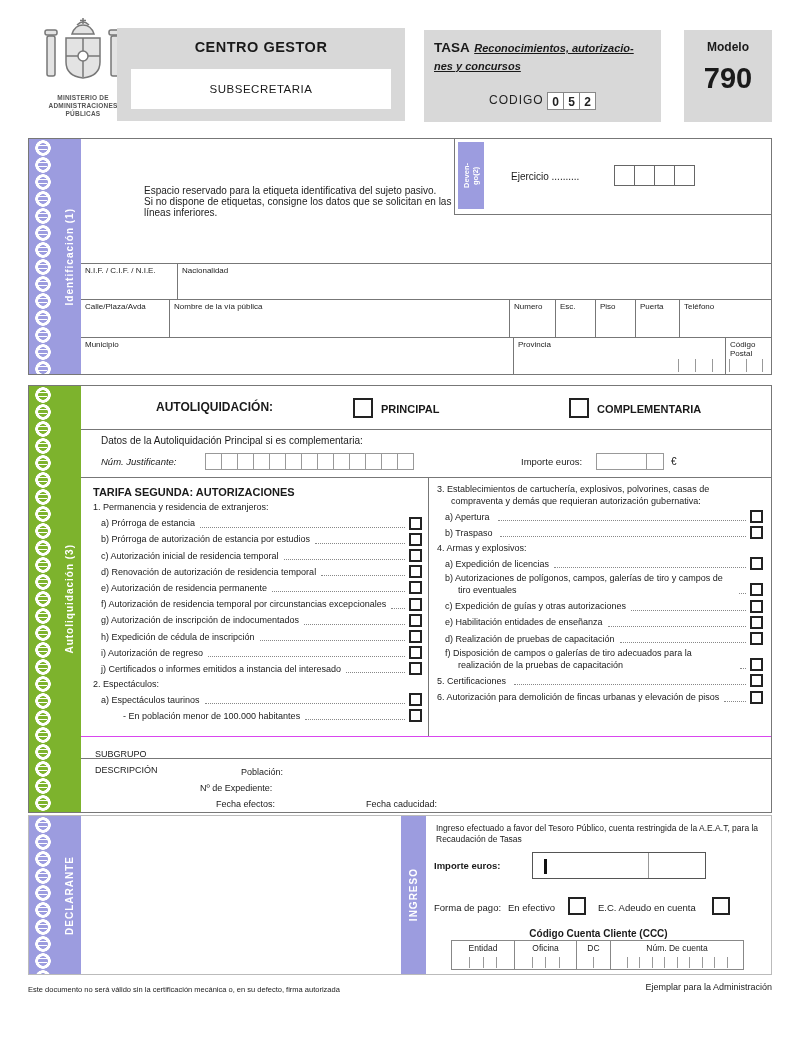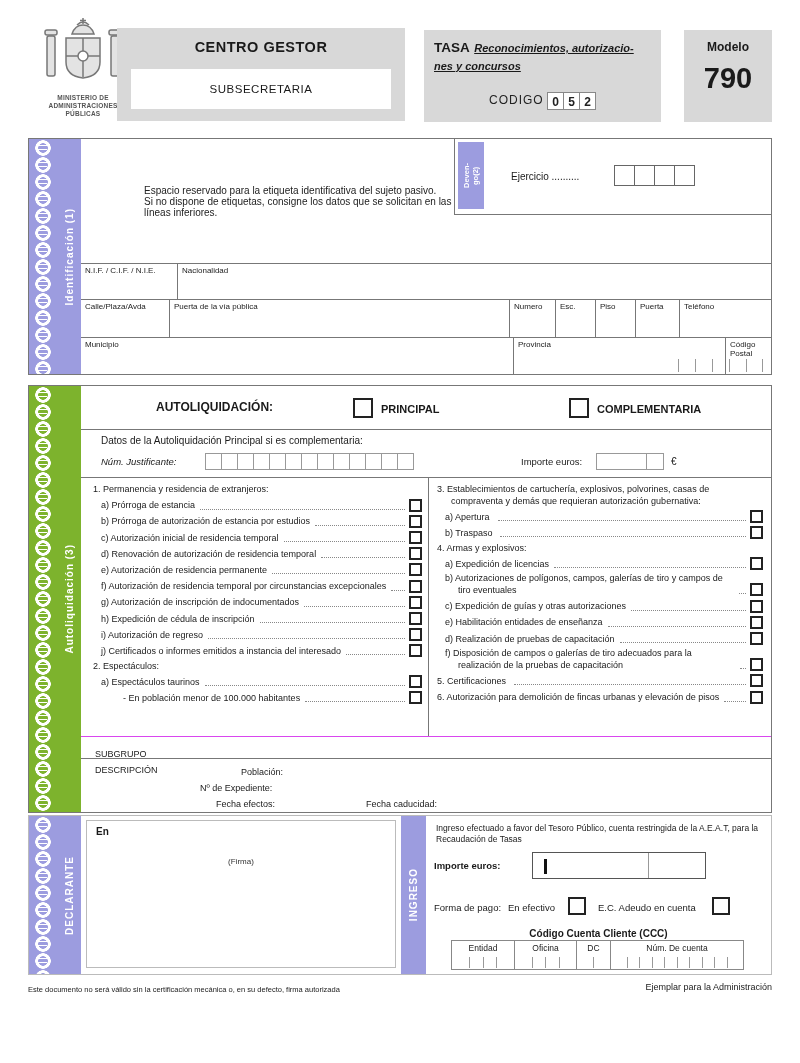--- a/index.html
+++ b/index.html
@@ -174,21 +174,21 @@
     <div class="etiqueta">Espacio reservado para la etiqueta identificativa del sujeto pasivo.
 Si no dispone de etiquetas, consigne los datos que se solicitan en las
 líneas inferiores.</div>
     <div class="rows">
       <div class="frow r1">
         <div class="fcell" style="width:96px;">N.I.F. / C.I.F. / N.I.E.</div>
         <div class="fcell" style="flex:1;">Nacionalidad</div>
       </div>
       <div class="frow r2">
         <div class="fcell" style="width:88px;">Calle/Plaza/Avda</div>
-        <div class="fcell" style="width:340px;">Puerta de la vía pública</div>
+        <div class="fcell" style="width:340px;">Nombre de la vía pública</div>
         <div class="fcell" style="width:46px;">Numero</div>
         <div class="fcell" style="width:40px;">Esc.</div>
         <div class="fcell" style="width:40px;">Piso</div>
         <div class="fcell" style="width:44px;">Puerta</div>
         <div class="fcell" style="flex:1;">Teléfono</div>
       </div>
       <div class="frow r3">
         <div class="fcell" style="width:400px;">Municipio</div>
         <div class="fcell" style="width:180px;">Provincia</div>
         <div class="fcell" style="flex:1;">
@@ -224,20 +224,21 @@
       <span class="njlbl">Núm. Justificante:</span>
       <span class="jcells"><span class="jcell"></span><span class="jcell"></span><span class="jcell"></span><span class="jcell"></span><span class="jcell"></span><span class="jcell"></span><span class="jcell"></span><span class="jcell"></span><span class="jcell"></span><span class="jcell"></span><span class="jcell"></span><span class="jcell"></span><span class="jcell"></span></span>
       <span class="implbl">Importe euros:</span>
       <span class="impbox">
           <i></i>
         </span>
       <span class="eurosign">€</span>
     </div>
     <div class="tarifa">
       <div class="tcol">
+        <div class="ttitle">TARIFA SEGUNDA: AUTORIZACIONES</div>
         <div id="tleft">
             <div class="trow thead">
               <span class="tlbl">1.  Permanencia y residencia de extranjeros:</span>
             </div>
             <div class="trow titem ind1">
               <span class="tlbl">a) Prórroga de estancia</span>
               <span class="tlead"></span>
               <span class="cb"></span>
             </div>
             <div class="trow titem ind1">
@@ -371,24 +372,20 @@
       <span class="lbl" style="left:135px; top:40px;">Fecha efectos:</span>
       <span class="lbl" style="left:285px; top:40px;">Fecha caducidad:</span>
     </div>
   </div>
 </div>
 
 <div class="abs sec3">
   <div class="chain lav"></div>
   <div class="stripe lav">
     <span class="vtxt">DECLARANTE</span>
-  </div>
-  <div class="sigbox">
-    <span class="sig-en">En</span>
-    <span class="sig-firma">(Firma)</span>
   </div>
   <div class="ingstrip lav">
     <span class="vtxt">INGRESO</span>
   </div>
   <div class="ingpanel">
     <div class="ingtext">Ingreso efectuado a favor del Tesoro Público, cuenta restringida de la A.E.A.T, para la Recaudación de Tasas</div>
     <span class="inglbl">Importe euros:</span>
     <span class="ingbox">
         <span class="cursor"></span>
         <span class="div"></span>

